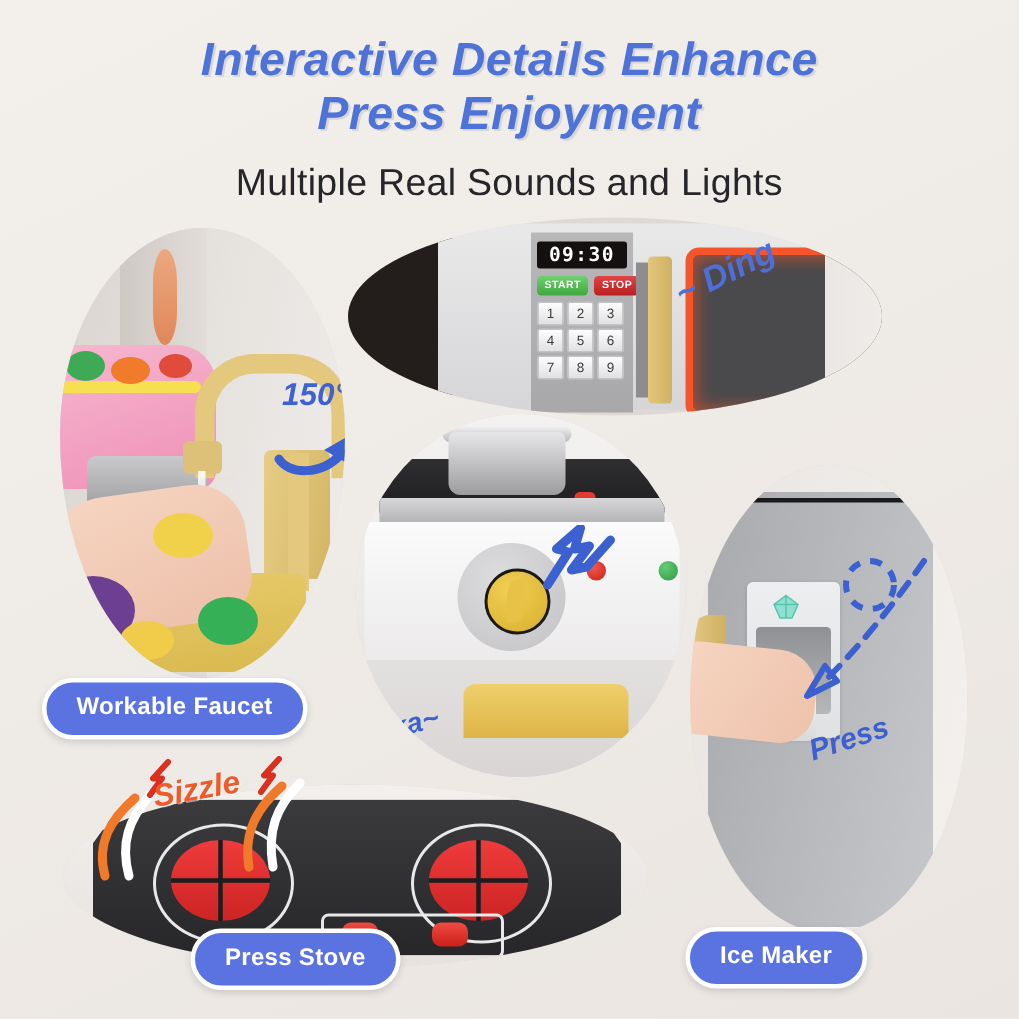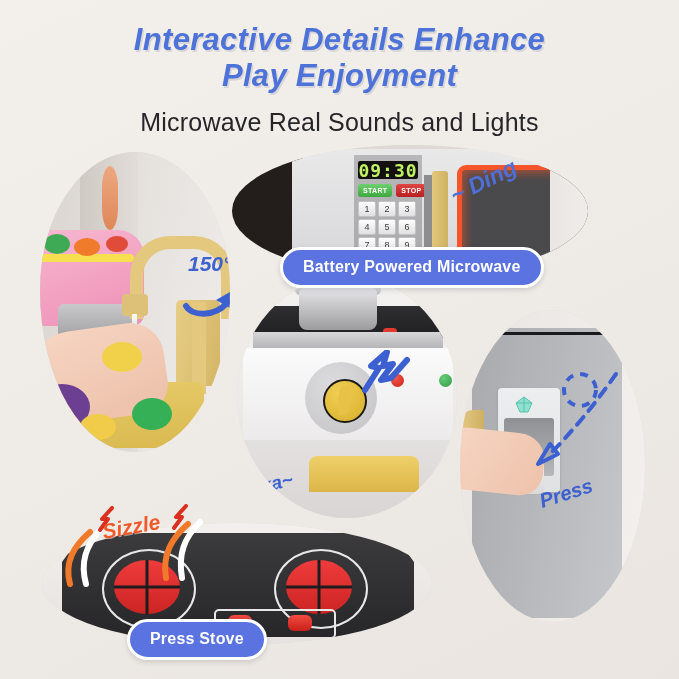--- a/index.html
+++ b/index.html
@@ -81,21 +81,21 @@
     border-radius:50%/50%;z-index:12;
   }
   .mw-darkL{position:absolute;left:0;top:0;width:70px;height:100%;
     background:#231d1b;}
   .mw-body{position:absolute;left:60px;top:4px;width:260px;height:124px;
     background:linear-gradient(180deg,#e9e9ea,#d6d6d8);}
   .mw-panel{position:absolute;left:62px;top:6px;width:68px;height:120px;
     background:linear-gradient(180deg,#b8b8ba,#a8a8aa);}
   .mw-screen{position:absolute;left:4px;top:6px;width:60px;height:18px;
     background:#14100f;border-radius:2px;display:flex;align-items:center;justify-content:center;}
-  .mw-time{color:#bef264;font-family:"DejaVu Sans Mono",monospace;font-size:18px;
+  .mw-time{color:#ffffff;font-family:"DejaVu Sans Mono",monospace;font-size:13px;
     font-weight:bold;letter-spacing:1px;}
   .mw-btns{position:absolute;left:4px;top:29px;display:flex;gap:4px;}
   .mw-btn{font-size:7px;font-weight:bold;color:#fff;border-radius:3px;
     padding:3px 5px;letter-spacing:.3px;}
   .mw-start{background:linear-gradient(180deg,#6fcf6f,#3ea83e);}
   .mw-stop{background:linear-gradient(180deg,#e04545,#b81f1f);}
   .mw-keys{position:absolute;left:4px;top:46px;display:grid;
     grid-template-columns:repeat(3,18px);grid-auto-rows:16px;gap:2px;}
   .mw-key{background:linear-gradient(180deg,#fdfdfd,#e1e1e3);border:1px solid #c3c3c5;
     border-radius:2px;font-size:9px;color:#3a3a3c;display:flex;align-items:center;
@@ -205,23 +205,23 @@
   #pill-stove{left:127px;top:619px;}
   #pill-ice{left:457px;top:618px;}
 </style>
 </head>
 <body>
 
 <div class="stage">
 
   <div class="title">
     <span>Interactive Details Enhance</span>
-    <span>Play Enjoyment</span>
-  </div>
-  <div class="subtitle">Microwave Real Sounds and Lights</div>
+    <span>Press Enjoyment</span>
+  </div>
+  <div class="subtitle">Multiple Real Sounds and Lights</div>
 
   <div class="oval" id="faucet-oval">
     <div class="fa-bg"></div>
     <div class="fa-wall"></div>
     <div class="fa-deco"></div>
     <div class="fa-basket"></div>
     <div class="fa-veg" style="left:4px;top:82px;width:26px;height:20px;background:#3faa55;"></div>
     <div class="fa-veg" style="left:34px;top:86px;width:26px;height:18px;background:#f07b2a;"></div>
     <div class="fa-veg" style="left:66px;top:84px;width:22px;height:16px;background:#e04b3a;"></div>
     <div class="fa-sinkinner"></div>
@@ -236,20 +236,21 @@
     <div class="fa-veg" style="left:-6px;top:232px;width:56px;height:46px;background:#6c3f93;border-radius:50%;"></div>
     <div class="fa-veg" style="left:92px;top:246px;width:40px;height:32px;background:#36b057;"></div>
     <div class="fa-veg" style="left:40px;top:262px;width:36px;height:26px;background:#f0cc4a;"></div>
 
     <svg class="arrow-360" viewBox="0 0 56 40">
       <path d="M6 26 C12 36 34 38 48 22" stroke="#3c60cf" stroke-width="6" fill="none" stroke-linecap="round"></path>
       <path d="M50 28 L50 12 L36 20 Z" fill="#3c60cf"></path>
     </svg>
     <div class="ann-360">150°</div>
   </div>
+  <div class="pill" id="pill-faucet">Workable Faucet</div>
 
   <div class="oval" id="micro-oval">
     <div class="mw-darkL"></div>
     <div class="mw-body">
       <div class="mw-panel">
         <div class="mw-screen">
           <span class="mw-time">09:30</span>
         </div>
         <div class="mw-btns">
           <div class="mw-btn mw-start">START</div>
@@ -268,21 +269,20 @@
         </div>
       </div>
       <div class="mw-handle2"></div>
       <div class="mw-handle"></div>
       <div class="mw-door"></div>
 
     </div>
     <div class="mw-right"></div>
   </div>
   <div class="ann-ding">~ Ding</div>
-  <div class="pill" id="pill-micro">Battery Powered Microwave</div>
 
   <div class="oval" id="knob-oval">
     <div class="kn-bg"></div>
     <div class="kn-cooktop"></div>
     <div class="kn-reddot-top"></div>
     <div class="kn-potlid"></div>
     <div class="kn-pot"></div>
     <div class="kn-cookglass"></div>
     <div class="kn-front">
       <div class="kn-dial">
@@ -314,20 +314,21 @@
       </div>
     </div>
     <div class="ic-hand"></div>
     <svg class="press-arrow" viewBox="0 0 96 118">
       <circle cx="52" cy="22" r="16" stroke="#3c60cf" stroke-width="4" fill="none" stroke-dasharray="8 7"></circle>
       <path d="M88 6 C74 26 52 56 20 88" stroke="#3c60cf" stroke-width="4" fill="none" stroke-dasharray="10 8" stroke-linecap="round"></path>
       <path d="M10 96 L30 86 L22 76 Z" fill="none" stroke="#3c60cf" stroke-width="4" stroke-linejoin="round"></path>
     </svg>
     <div class="ann-press">Press</div>
   </div>
+  <div class="pill" id="pill-ice">Ice Maker</div>
 
   <div class="oval" id="stove-oval">
     <div class="st-bg"></div>
     <div class="st-plate">
       <div class="st-burner" style="left:40px;top:16px;">
         <div class="st-inner" style="left:10px;top:9px;">
           <div class="st-cross-h"></div>
           <div class="st-cross-v"></div>
         </div>
       </div>

